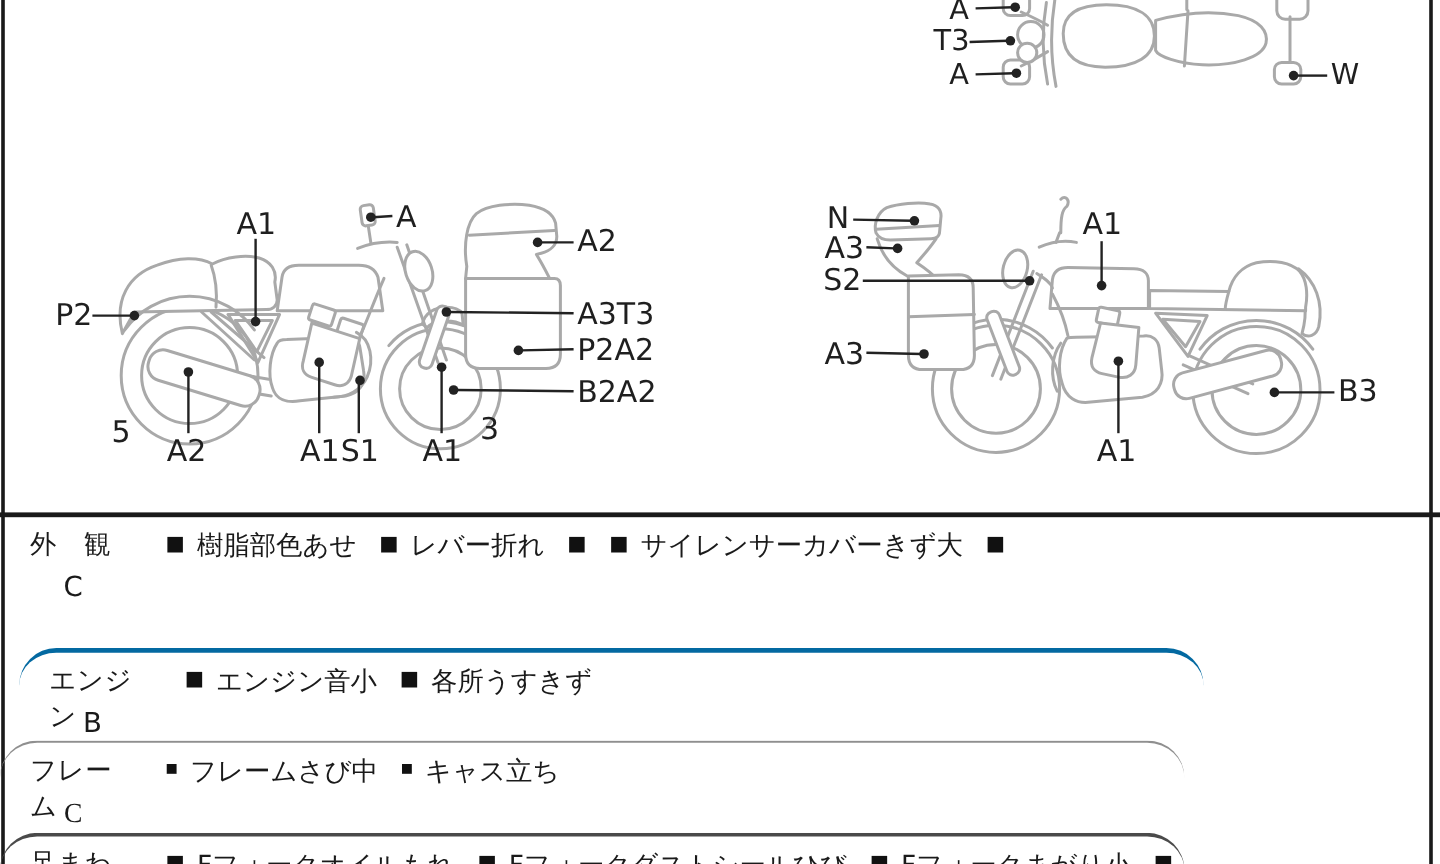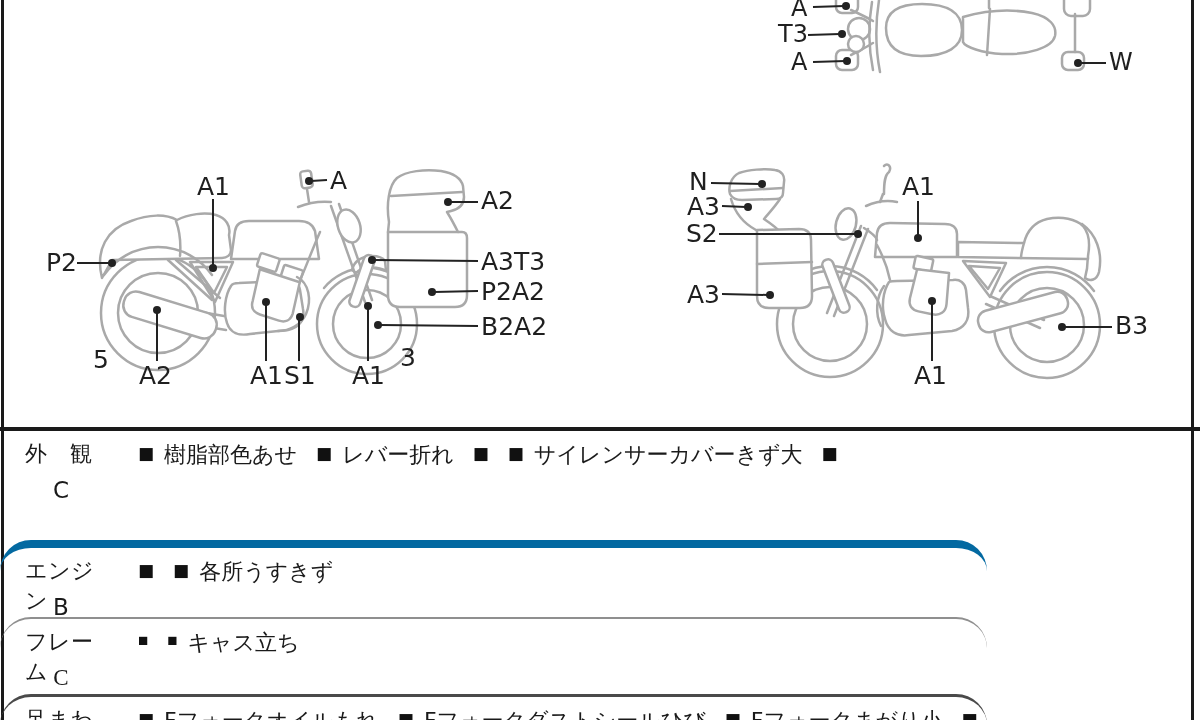--- a/index.html
+++ b/index.html
@@ -8,21 +8,21 @@
   .vborder{position:absolute;top:0;width:3px;height:720px;background:#1a1a1a;}
   .vborder.left{left:1px;}
   .vborder.right{left:1191px;}
   .art{position:absolute;left:0;top:0;}
   .dlabel{position:absolute;font-size:25px;line-height:1.05;color:#1f1f1f;white-space:nowrap;}
   .dlabel.small{font-size:24px;}
   
   .ctable{position:absolute;left:0;top:427px;width:1200px;border-top:4px solid #1a1a1a;}
   .trow{position:relative;box-sizing:border-box;width:987px;border-radius:31px;}
   .trow.r1{height:109px;}
-  .trow.r2{height:77px;border-top:8px solid #0369a1;}
+  .trow.r2{height:77px;border-top:4px solid #0369a1;margin-left:16px;}
   .trow.r3{height:77px;border-top:2px solid #8f8f8f;font-family:Liberation Serif, serif;}
   .trow.r4{height:120px;border-top:3px solid #4a4a4a;}
   .tsection{position:absolute;left:25px;top:8px;width:90px;font-size:22px;letter-spacing:0.5px;}
   .tgrade{position:absolute;left:25px;top:46px;width:72px;text-align:center;font-size:23px;}
   .titems{position:absolute;left:138px;top:9px;right:6px;display:flex;gap:19px;
           font-size:22px;white-space:nowrap;overflow:hidden;}
   .titem{display:flex;gap:10px;align-items:flex-start;}
   .bullet{font-size:17px;line-height:26px;color:#111;}
 </style>
 </head>
@@ -226,33 +226,35 @@
             <span class="bullet">■</span>
           </span>
         </div>
       </div>
       <div class="trow r2">
         <div class="tsection">エンジン</div>
         <div class="tgrade">B</div>
         <div class="titems">
           <span class="titem">
             <span class="bullet">■</span>
+            <span>エンジン音小</span>
           </span>
           <span class="titem">
             <span class="bullet">■</span>
             <span>各所うすきず</span>
           </span>
         </div>
       </div>
       <div class="trow r3">
         <div class="tsection">フレーム</div>
         <div class="tgrade">C</div>
         <div class="titems">
           <span class="titem">
             <span class="bullet">■</span>
+            <span>フレームさび中</span>
           </span>
           <span class="titem">
             <span class="bullet">■</span>
             <span>キャス立ち</span>
           </span>
         </div>
       </div>
       <div class="trow r4">
         <div class="tsection">足まわり</div>
         <div class="titems">

